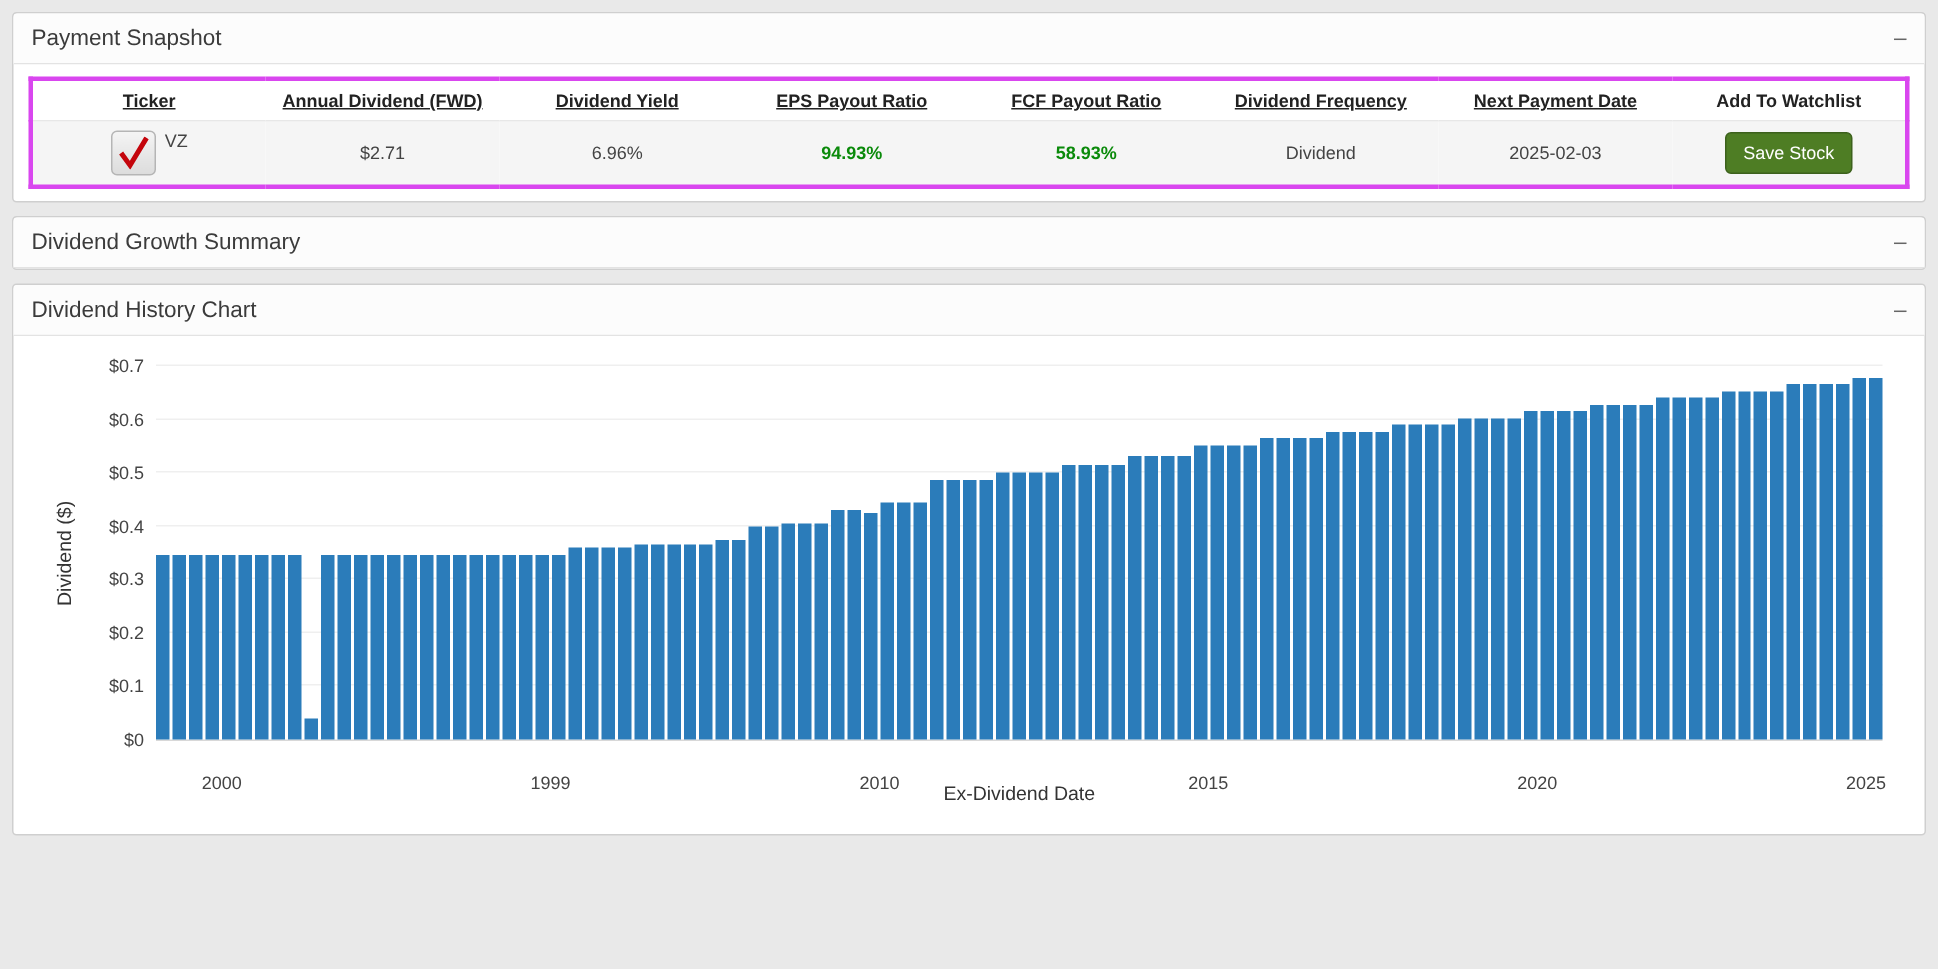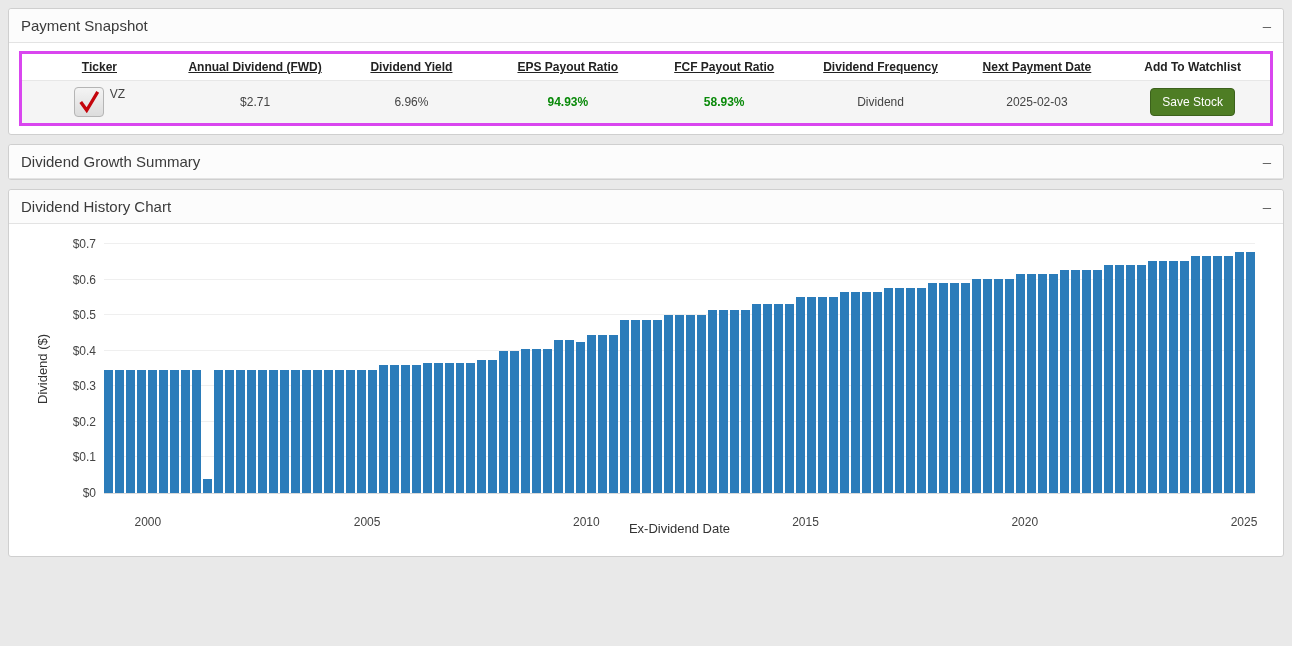--- a/index.html
+++ b/index.html
@@ -294,21 +294,21 @@
             <div class="bar" style="height: 95%;"></div>
             <div class="bar" style="height: 95%;"></div>
             <div class="bar" style="height: 95%;"></div>
             <div class="bar" style="height: 95%;"></div>
             <div class="bar" style="height: 96.7857%;"></div>
             <div class="bar" style="height: 96.7857%;"></div>
           </div>
         </div>
       <div class="xticks" id="xticks">
           <div class="xtick" style="left: 3.80952%;">2000</div>
-          <div class="xtick" style="left: 22.8571%;">2005</div>
+          <div class="xtick" style="left: 22.8571%;">1999</div>
           <div class="xtick" style="left: 41.9048%;">2010</div>
           <div class="xtick" style="left: 60.9524%;">2015</div>
           <div class="xtick" style="left: 80%;">2020</div>
           <div class="xtick" style="left: 99.0476%;">2025</div>
         </div>
       <div class="x-axis-title">Ex-Dividend Date</div>
     </div>
   </div>
 </div>
 

